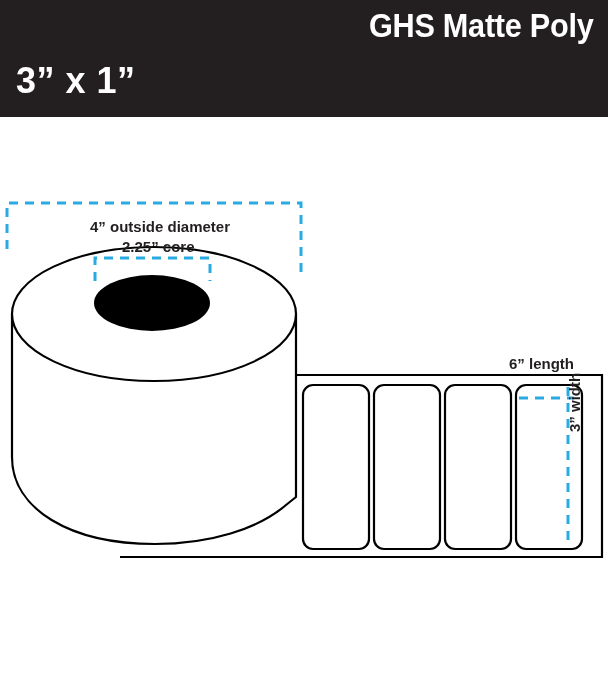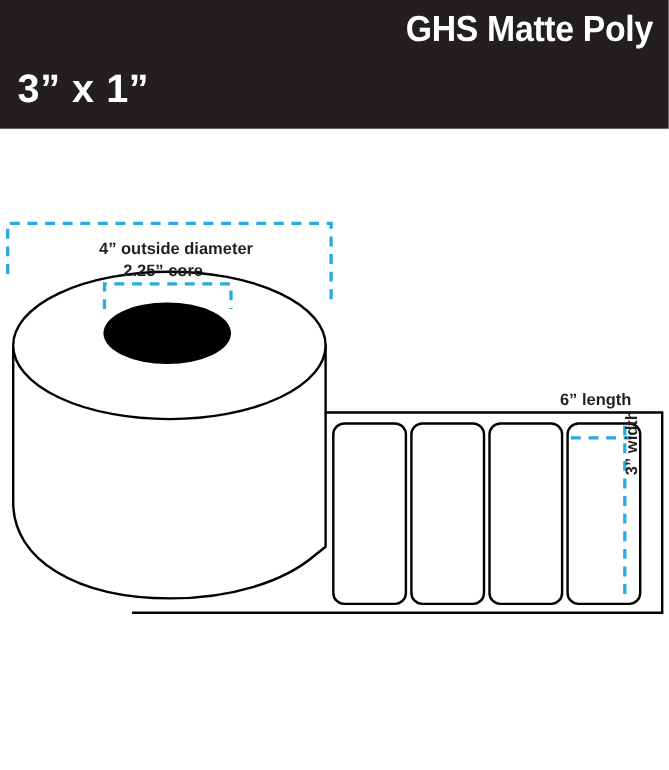--- a/index.html
+++ b/index.html
@@ -70,21 +70,21 @@
     font-weight: bold;
     white-space: nowrap;
     line-height: 18px;
   }
   #label-outside-diameter {
     left: 90px;
     top: 182px;
     margin-top: 36px;
   }
   #label-core {
-    left: 112px;
+    left: 122px;
     top: 238px;
   }
   #label-length {
     left: 509px;
     top: 355px;
   }
   #label-width {
     left: 566px;
     top: 432px;
     transform: rotate(-90deg);

